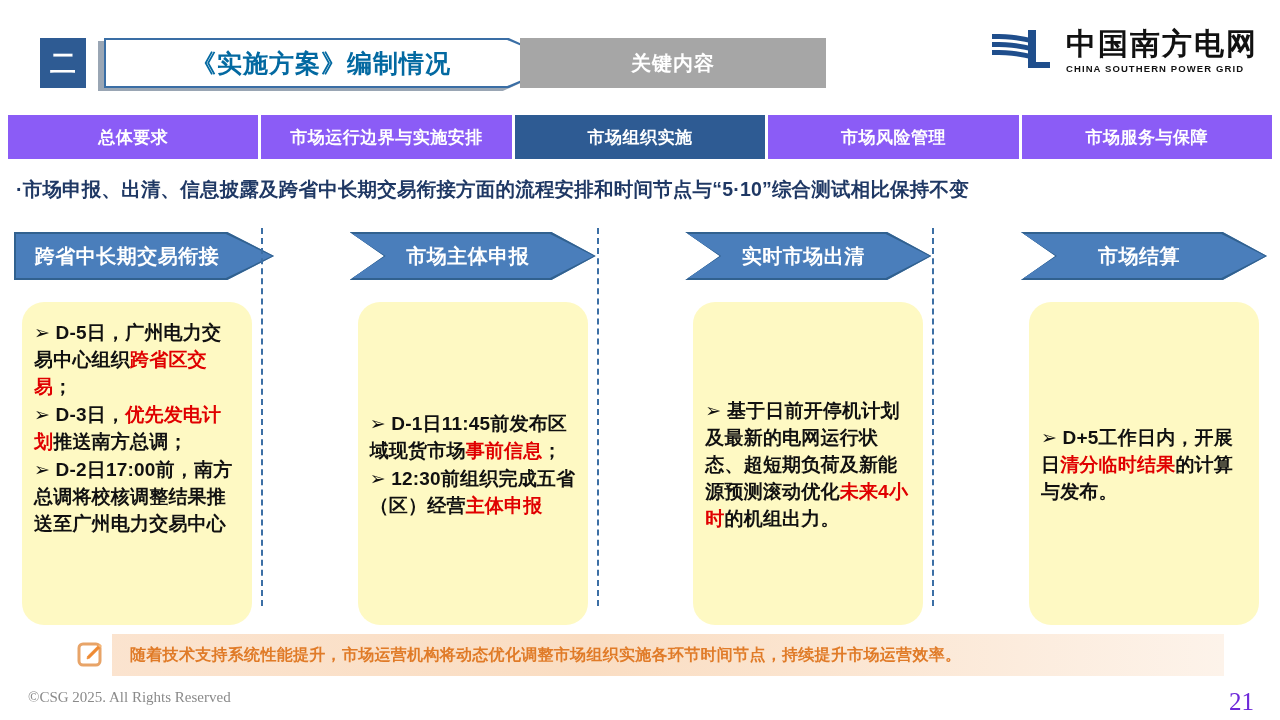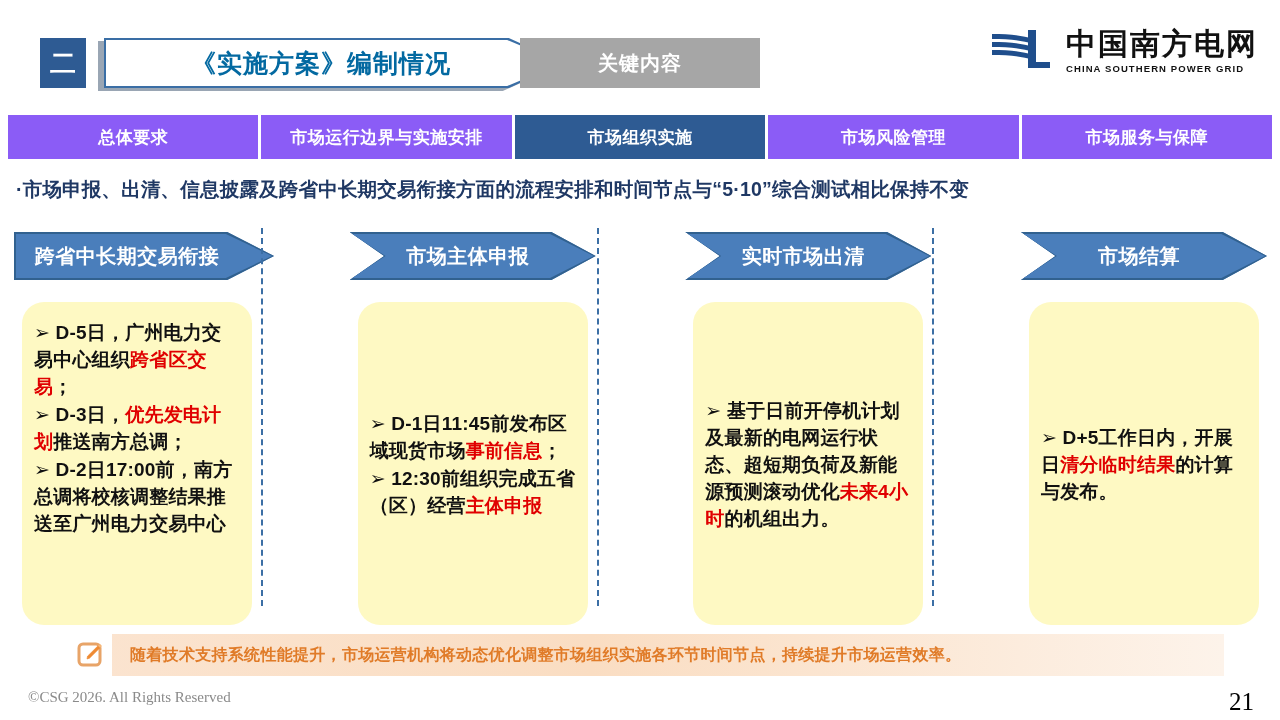--- a/index.html
+++ b/index.html
@@ -66,21 +66,21 @@
   .title-text {
     color: #0369a1;
     font-size: 25px;
     font-weight: bold;
     letter-spacing: 1px;
     padding-right: 26px;
   }
   .subtitle-box {
     position: absolute;
     left: 520px; top: 38px;
-    width: 240px; height: 50px;
+    width: 306px; height: 50px;
     background: #a6a6a6;
     display: flex;
     align-items: center;
     justify-content: center;
   }
   .subtitle-text {
     color: #ffffff;
     font-size: 20px;
     font-weight: bold;
     letter-spacing: 1px;
@@ -282,21 +282,21 @@
   .copyright {
     position: absolute;
     left: 28px; bottom: 14px;
     color: #8a8a8a;
     font-size: 15px;
     font-family: "Liberation Serif", "DejaVu Serif", serif;
   }
   .pagenum {
     position: absolute;
     right: 26px; bottom: 4px;
-    color: #000000;
+    color: #6d28d9;
     font-size: 25px;
     font-family: "Liberation Serif", "DejaVu Serif", serif;
   }
 </style>
 </head>
 <body>
 
 <div class="header">
 
   <div class="section-badge">二</div>
@@ -407,14 +407,14 @@
   <span class="note-icon">
     <svg width="30" height="30" viewBox="0 0 30 30">
       <rect x="3" y="4" width="21" height="21" rx="4" ry="4" fill="none" stroke="#e8a468" stroke-width="3"></rect>
       <path d="M11 19 L13.5 18.2 L24 7.8 L22 5.8 L11.5 16.2 Z" fill="#ef8a32" stroke="#ef8a32" stroke-width="0.6"></path>
       <path d="M22 5.8 L24 7.8 L26 6 L24 4 Z" fill="#f6b87a"></path>
     </svg>
   </span>
   <span class="note-text">随着技术支持系统性能提升，市场运营机构将动态优化调整市场组织实施各环节时间节点，持续提升市场运营效率。</span>
 </div>
 
-<div class="copyright">©CSG 2026. All Rights Reserved</div>
+<div class="copyright">©CSG 2025. All Rights Reserved</div>
 <div class="pagenum">21</div>
 
 </body></html>

